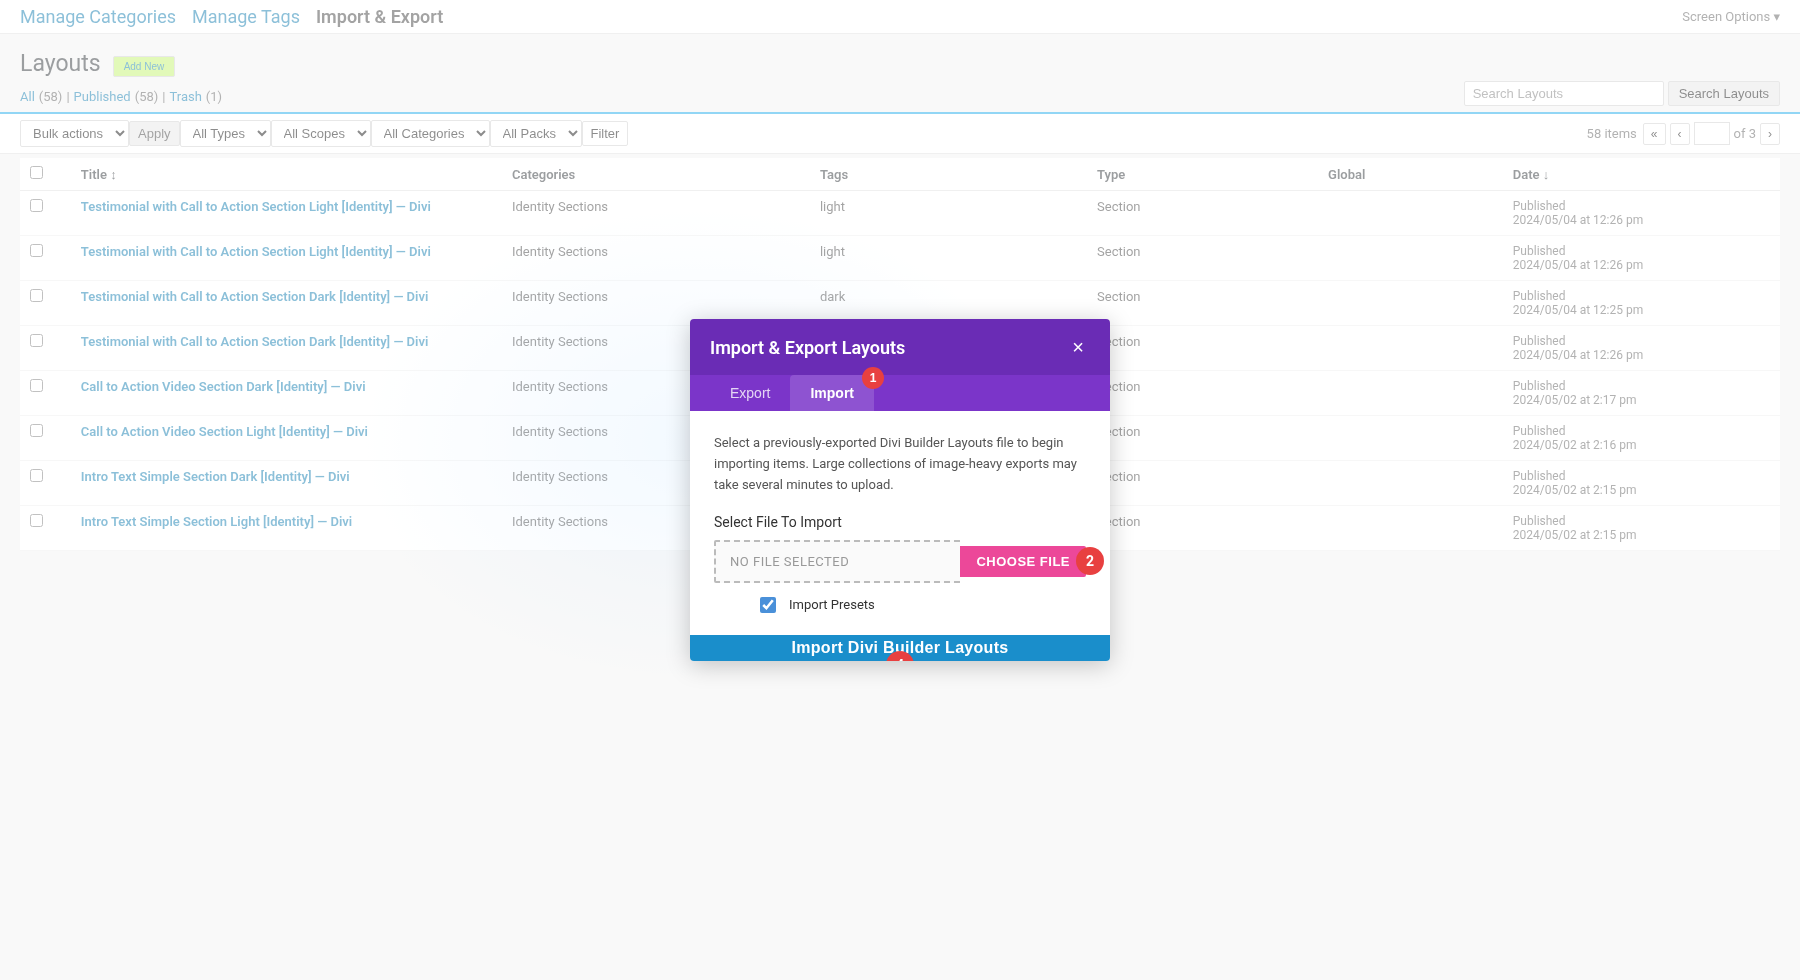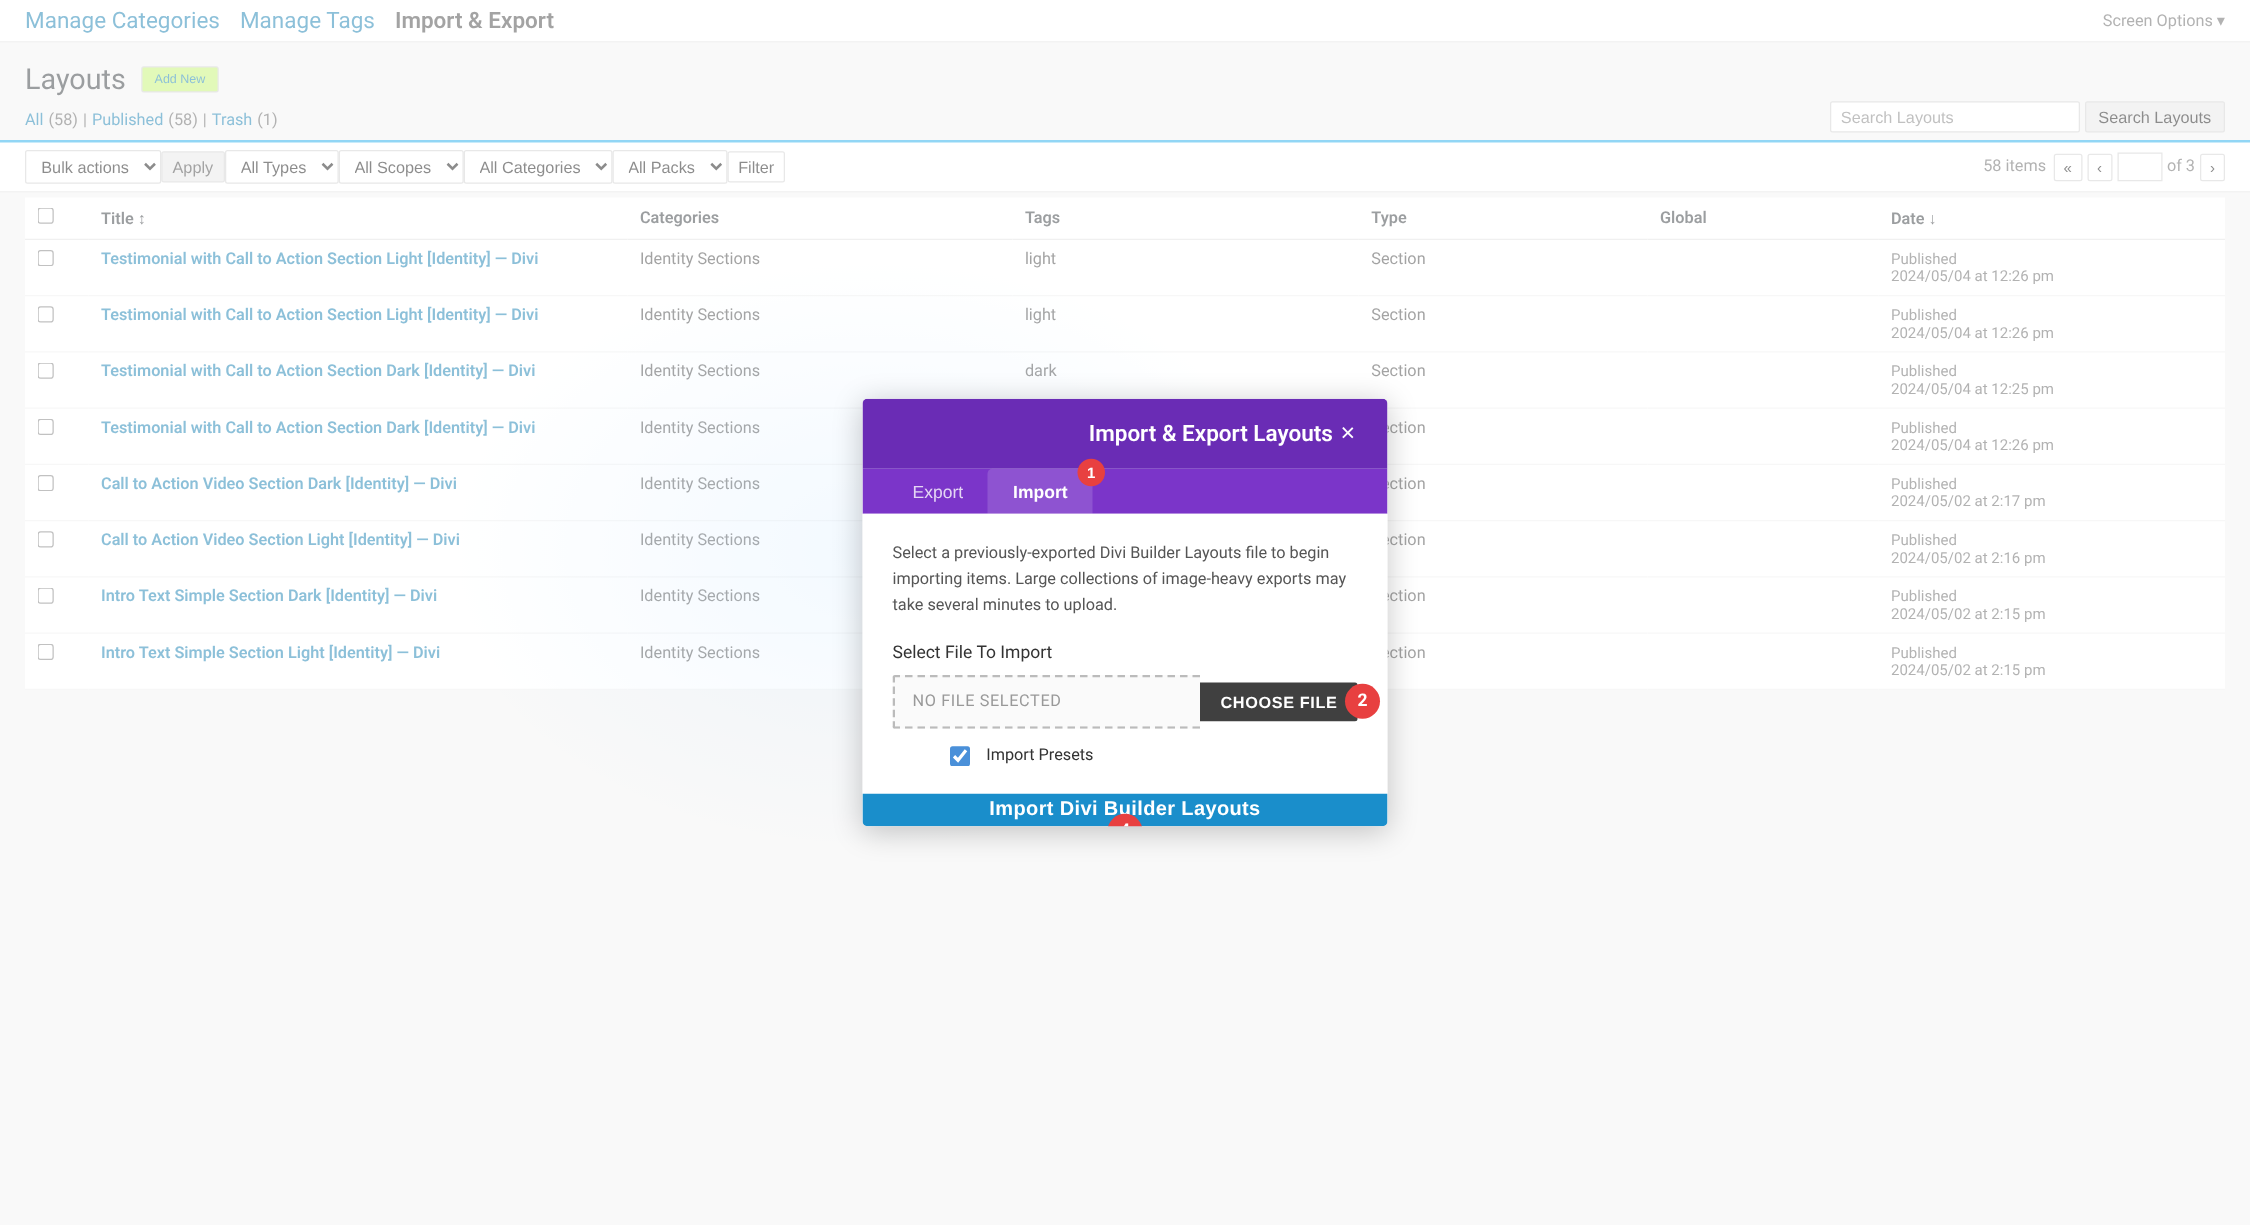--- a/index.html
+++ b/index.html
@@ -39,21 +39,21 @@
     .screen-options {
       color: #555;
       font-size: 13px;
       cursor: pointer;
     }
 
     
     .page-header {
       padding: 16px 20px 8px 20px;
       display: flex;
-      align-items: center;
+      align-items: flex-end;
       gap: 12px;
     }
     .page-title {
       font-size: 23px;
       font-weight: 400;
       color: #23282d;
     }
     .add-new-btn {
       background: #bef264;
       border: 1px solid #ccc;
@@ -220,21 +220,21 @@
       box-shadow: 0 4px 24px rgba(0,0,0,0.22);
       width: 420px;
       overflow: hidden;
       position: relative;
     }
     .modal-header {
       background: #6a2cb5;
       padding: 16px 20px;
       display: flex;
       align-items: center;
-      justify-content: flex-end;
+      justify-content: space-between;
     }
     .modal-title {
       color: #fff;
       font-size: 18px;
       font-weight: 600;
     }
     .modal-close {
       background: none;
       border: none;
       color: #fff;
@@ -308,21 +308,21 @@
       padding: 12px 14px;
       font-size: 13px;
       color: #999;
       text-transform: uppercase;
       letter-spacing: 0.5px;
       background: #fafafa;
       border-right: none;
       border-radius: 2px 0 0 2px;
     }
     .choose-file-btn {
-      background: #404040;
+      background: #ec4899;
       color: #fff;
       border: none;
       padding: 8px 16px;
       font-size: 13px;
       font-weight: 700;
       text-transform: uppercase;
       cursor: pointer;
       letter-spacing: 0.5px;
       border-radius: 0 2px 2px 0;
     }

